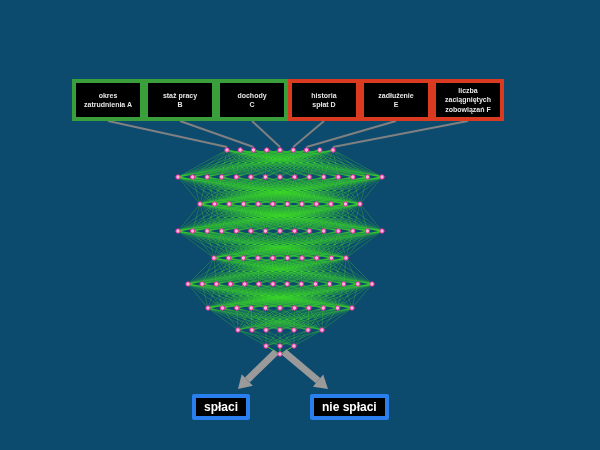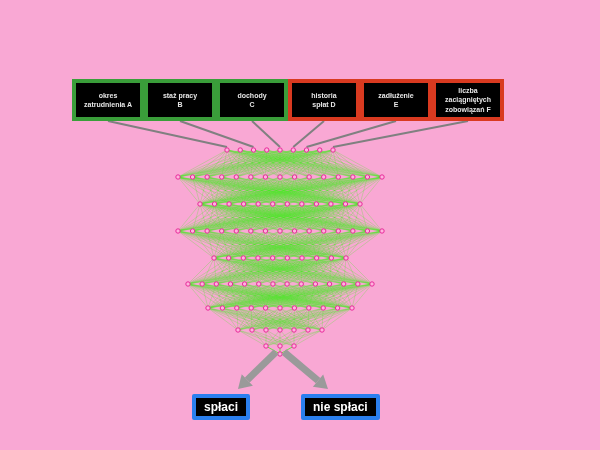--- a/index.html
+++ b/index.html
@@ -1,34 +1,34 @@
 <!DOCTYPE html>
 <html><head>
 <meta charset="utf-8">
 <style>
   html,body{margin:0;padding:0;background:#000;}
   .stage{
-    position:relative;width:600px;height:450px;background:#f9a8d4;
+    position:relative;width:600px;height:450px;background:#0c4a6e;
     font-family:"Liberation Sans",sans-serif;overflow:hidden;
   }
   #net-svg{position:absolute;left:0;top:0;width:600px;height:450px;}
   .fbox{
     position:absolute;top:79px;width:72px;height:42px;box-sizing:border-box;
     border:4px solid #3a9e3a;background:#000;color:#e6e6e6;
     display:flex;align-items:center;justify-content:center;text-align:center;
     font-size:7px;font-weight:bold;line-height:1.3;white-space:pre-line;
   }
   .obox{
     position:absolute;top:394px;height:26px;box-sizing:border-box;
     border:4px solid #2a7fee;border-radius:2px;background:#000;color:#fff;
     display:flex;align-items:center;justify-content:center;
     font-size:12px;font-weight:bold;padding:0 8px;white-space:nowrap;
   }
   .obox-left{left:192px;}
-  .obox-right{left:301px;text-align:center;}
+  .obox-right{left:310px;text-align:center;}
 </style>
 </head>
 <body>
 
 <div class="stage">
 
   <svg id="net-svg" viewBox="0 0 600 450" xmlns="http://www.w3.org/2000/svg">
       <line x1="108" y1="121" x2="227" y2="147" stroke="#808080" stroke-width="2"></line>
       <line x1="180" y1="121" x2="253.5" y2="147" stroke="#808080" stroke-width="2"></line>
       <line x1="252" y1="121" x2="280" y2="147" stroke="#808080" stroke-width="2"></line>

